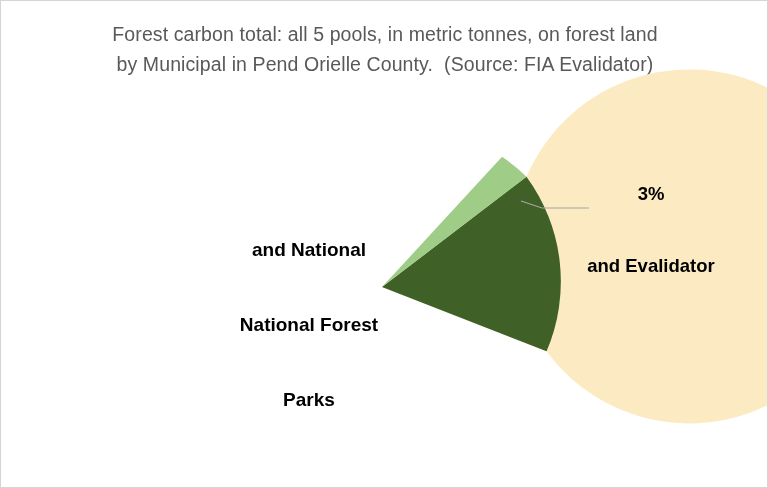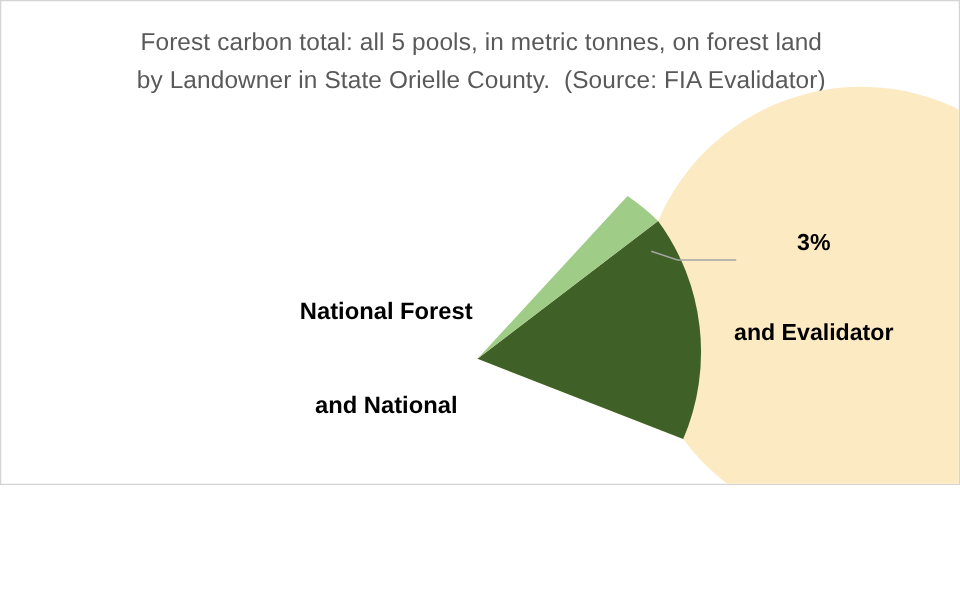--- a/index.html
+++ b/index.html
@@ -9,21 +9,21 @@
   }
   body {
     width: 768px;
     height: 488px;
     overflow: hidden;
     font-family: "Liberation Sans", sans-serif;
   }
   #canvas {
     position: relative;
     width: 768px;
-    height: 388px;
+    height: 488px;
     background: #ffffff;
     box-sizing: border-box;
     border: 1px solid #d4d4d4;
     overflow: hidden;
   }
   #chart-title {
     position: absolute;
     left: 0;
     top: 18px;
     width: 768px;
@@ -75,37 +75,38 @@
   }
   .lbl-line { display: block; }
 </style>
 </head>
 <body>
 
 <div id="canvas">
 
   <div id="chart-title">
     <span class="tline">Forest carbon total: all 5 pools, in metric tonnes, on forest land</span>
-    <span class="tline">by Landowner in State Orielle County.  (Source: FIA Evalidator)</span>
+    <span class="tline">by Municipal in Pend Orielle County.  (Source: FIA Evalidator)</span>
   </div>
 
   <svg id="pie-svg" viewBox="0 0 768 488">
 
     <path fill="#fceac3" d="M 381 286 L 545.55 350.23 A 177 177 0 1 0 525.47 175.75 Z"></path>
 
     <path fill="#3f6027" d="M 381 286 L 525.47 175.75 A 177 177 0 0 1 545.55 350.23 Z"></path>
 
     <path fill="#9fcc86" d="M 381 286 L 501.03 155.80 A 177 177 0 0 1 525.47 175.75 Z"></path>
 
     <polyline points="520,200 541,207 588,207" fill="none" stroke="#a6a6a6" stroke-width="1.2"></polyline>
   </svg>
 
   <div class="slice-label" id="label-national-forest">
+    <span class="lbl-line">and National</span>
     <span class="lbl-line">National Forest</span>
-    <span class="lbl-line">and National</span>
+    <span class="lbl-line">Parks</span>
   </div>
 
   <div class="slice-label" id="label-private">
     <span class="lbl-line">27%</span>
     <span class="lbl-line">Private</span>
   </div>
 
   <div class="slice-label" id="label-state-county">
     <span class="lbl-line">3%</span>
     <span class="lbl-line">and Evalidator</span>

